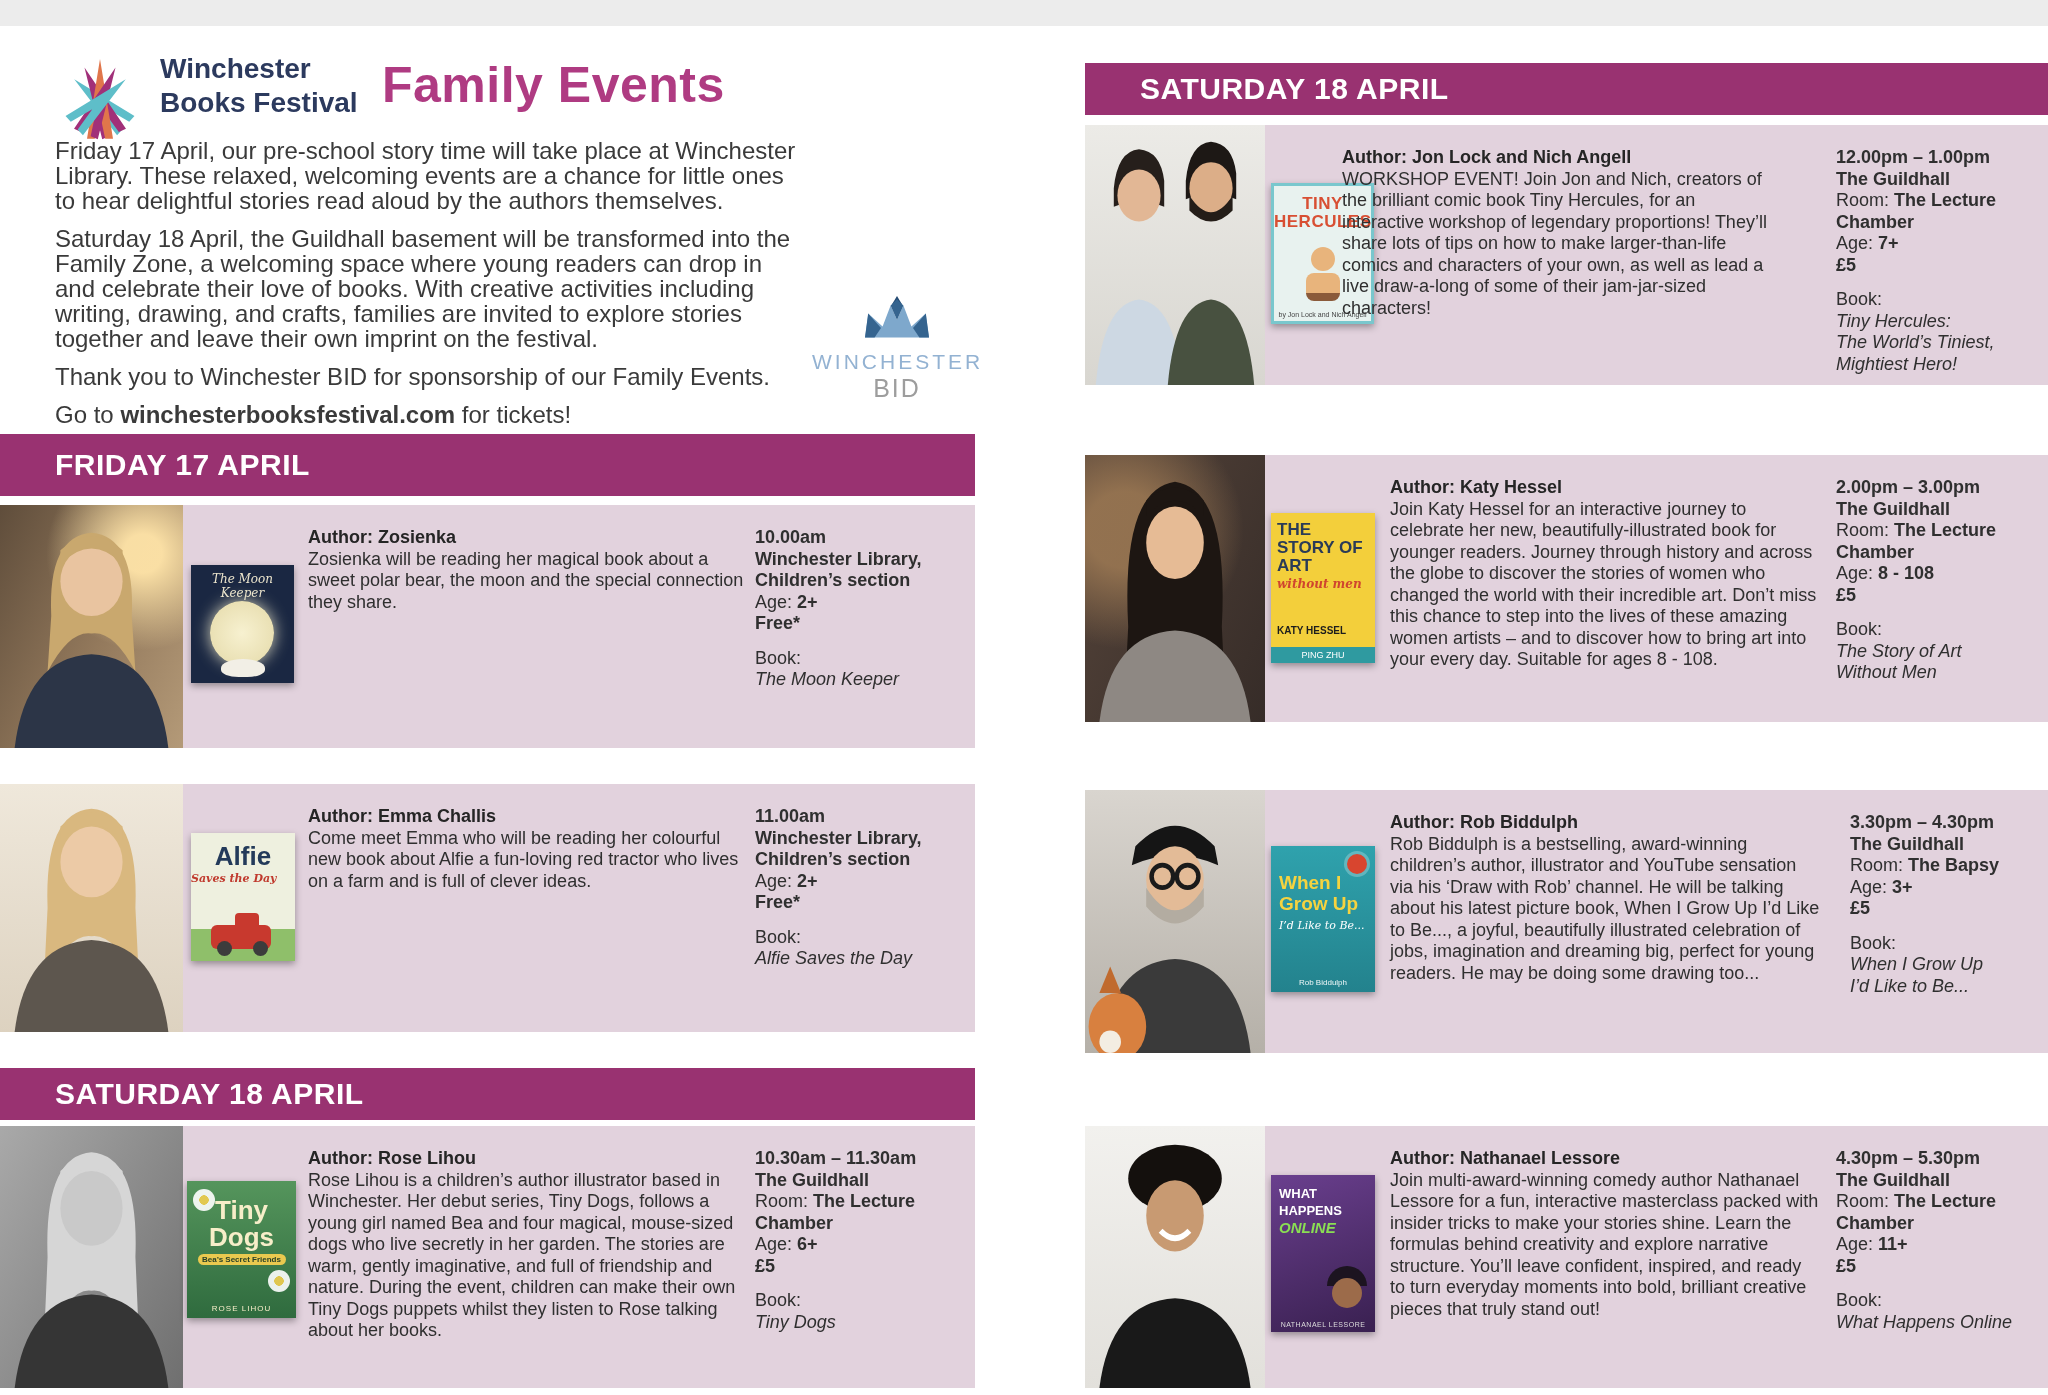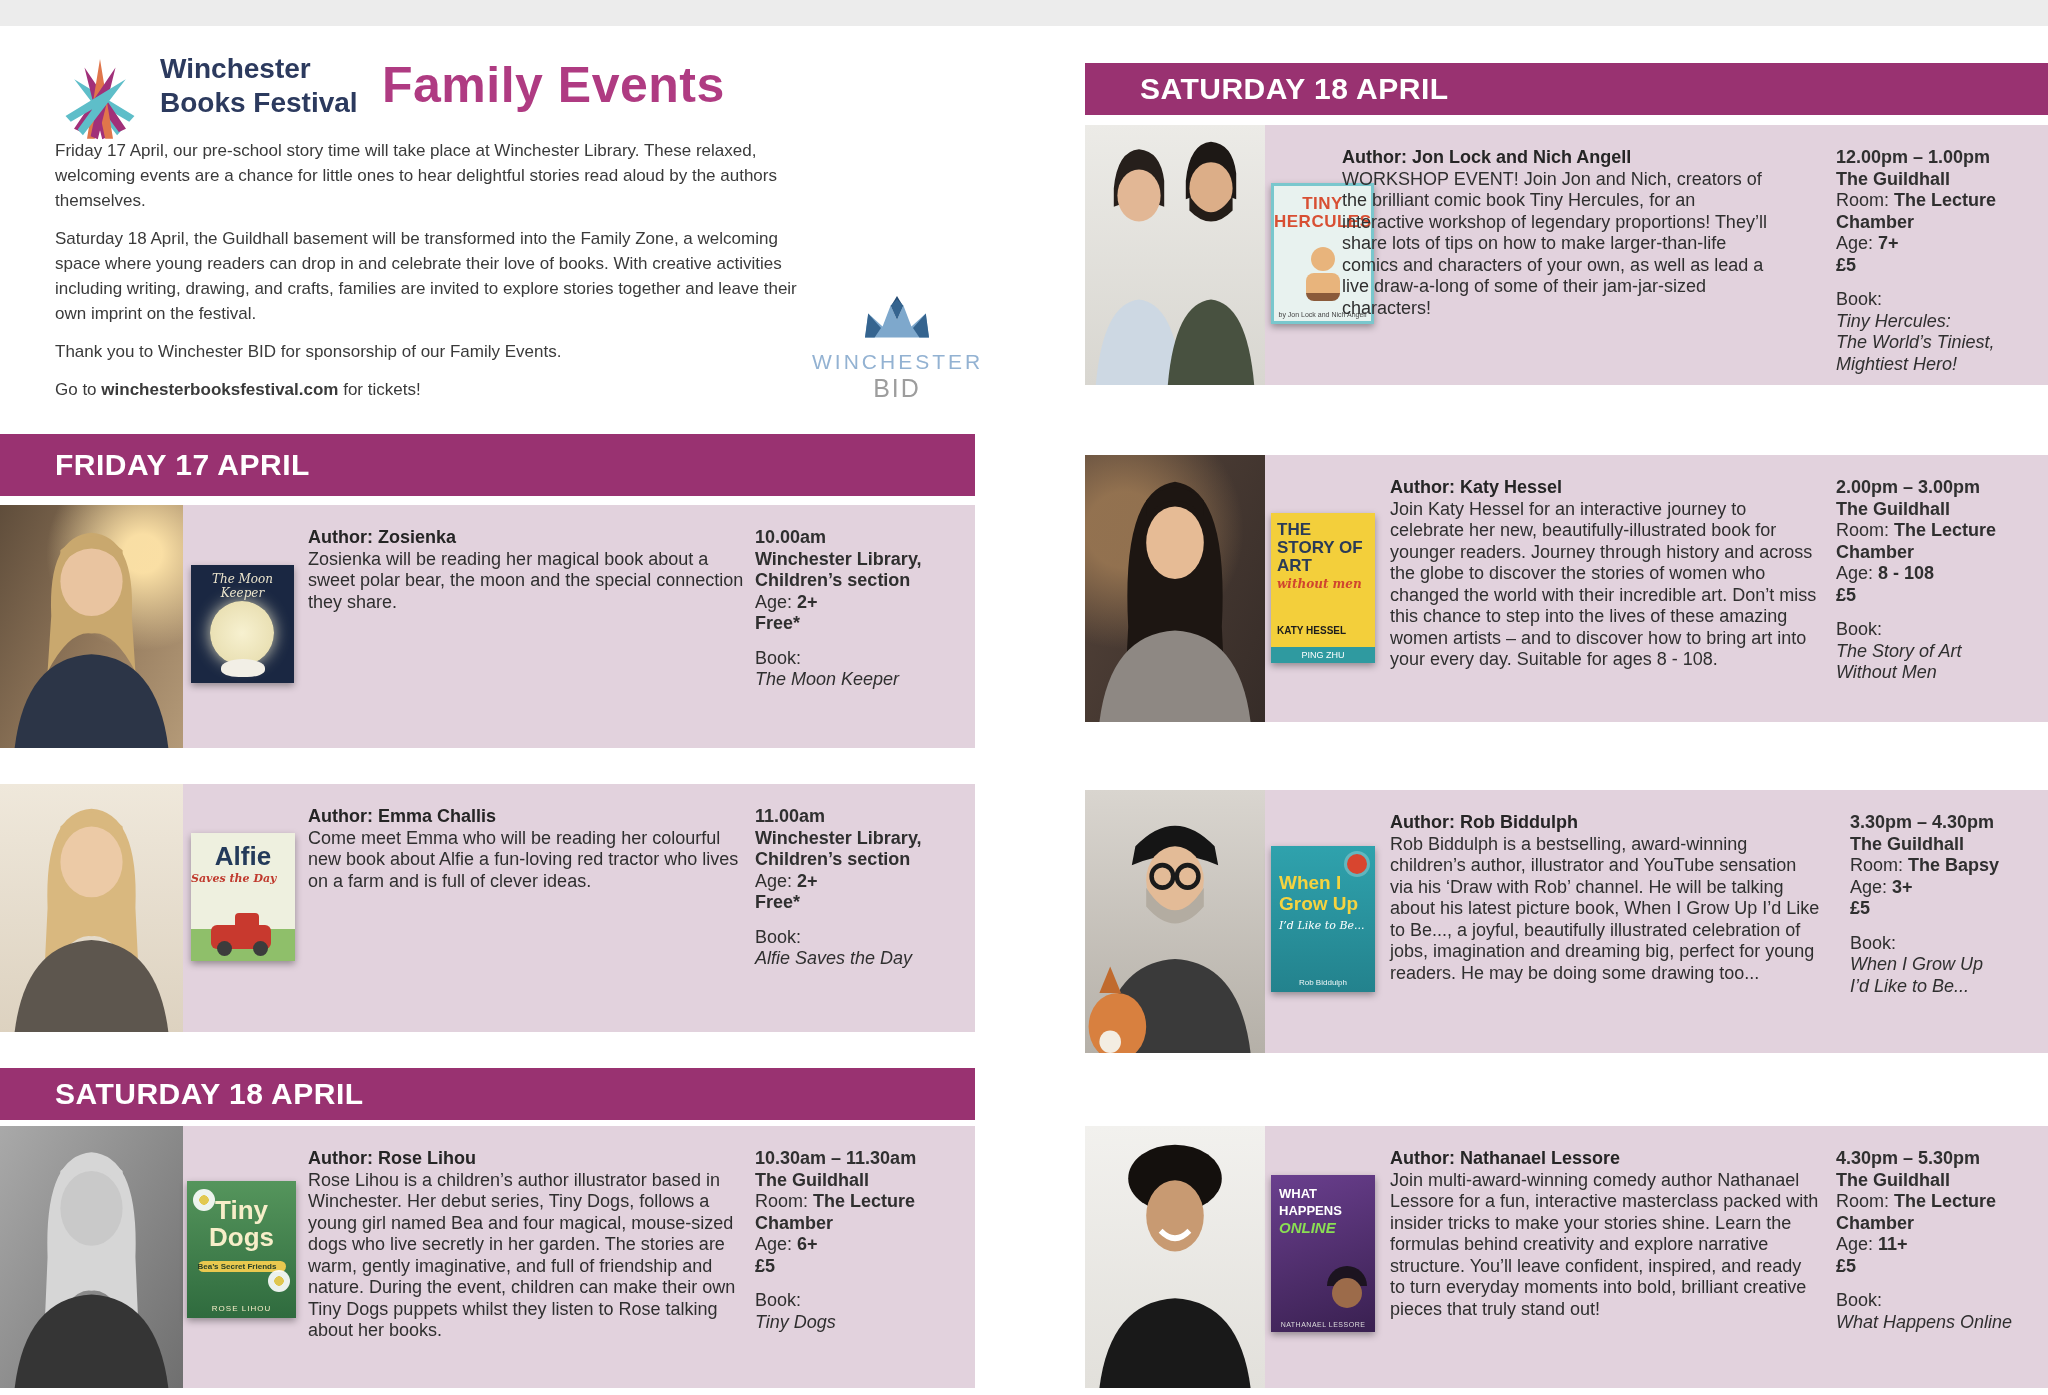--- a/index.html
+++ b/index.html
@@ -6,21 +6,21 @@
   #page{position:relative;width:2048px;height:1395px;background:#ffffff;overflow:hidden;
         font-family:"Liberation Sans",sans-serif;color:#2f2f2f;}
   #topstrip{position:absolute;left:0;top:0;width:2048px;height:26px;background:#ececec;}
 
   
   #logo{position:absolute;left:48px;top:38px;width:104px;height:108px;}
   #brand{position:absolute;left:160px;top:52px;font-size:28px;line-height:34px;font-weight:800;color:#2c3a5e;}
   #page-title{position:absolute;left:382px;top:56px;font-size:50px;font-weight:800;color:#af3b82;letter-spacing:.5px;}
 
   
-  #intro{position:absolute;left:55px;top:138px;width:748px;font-size:17px;line-height:25px;color:#3a3a3a;}
+  #intro{position:absolute;left:55px;top:138px;width:748px;font-size:24px;line-height:25px;color:#3a3a3a;}
   #intro p{margin:0 0 13px 0;}
   .b{font-weight:700;}
 
   
   #bid-logo{position:absolute;left:812px;top:296px;width:170px;height:110px;text-align:center;}
   #bid-line1{font-size:21px;letter-spacing:3px;color:#93b2d2;margin-top:2px;}
   #bid-line2{font-size:25px;letter-spacing:2px;color:#9d9d9d;}
 
   
   .banner{position:absolute;background:#993271;color:#ffffff;display:flex;align-items:center;
@@ -60,22 +60,22 @@
   .alfie-cab{position:absolute;bottom:30px;left:44px;width:24px;height:18px;background:#c8392e;border-radius:4px;}
   .alfie-tractor{position:absolute;bottom:12px;left:20px;width:60px;height:24px;background:#c8392e;border-radius:6px;}
   .alfie-wheel{position:absolute;bottom:5px;width:15px;height:15px;border-radius:50%;background:#3c3c3c;}
   .w1{left:26px;} .w2{left:62px;}
 
   .cover-tinydogs{background:linear-gradient(#55955c,#2f6b3e);}
   .daisy{position:absolute;width:22px;height:22px;border-radius:50%;
          background:radial-gradient(circle,#f2cf4f 0 30%,#ffffff 31% 100%);opacity:.9;}
   .d1{left:6px;top:8px;} .d2{right:6px;bottom:26px;}
   .td-title{color:#f7eec9;font-weight:800;font-size:26px;line-height:27px;text-align:center;padding-top:16px;}
-  .td-banner{margin:10px auto 0;width:88px;background:#e9c94f;color:#274027;font-size:8px;font-weight:700;
-             border-radius:6px;padding:1px 0;}
+  .td-banner{margin:3px auto 0;width:88px;background:#e9c94f;color:#274027;font-size:8px;font-weight:700;
+             text-align:center;border-radius:6px;padding:1px 0;}
   .td-author{position:absolute;bottom:5px;width:100%;text-align:center;color:#f7eec9;font-size:8px;letter-spacing:1px;}
 
   .cover-hercules{background:#e8f2ef;border:3px solid #79c7cd;}
   .th-title{color:#d84f33;font-weight:800;font-size:17px;line-height:18px;text-align:center;margin-top:9px;letter-spacing:.5px;}
   .th-char{position:absolute;left:0;right:0;bottom:20px;}
   .th-head{width:24px;height:24px;border-radius:50%;background:#e8b47c;margin:0 auto;}
   .th-body{width:34px;height:20px;border-radius:8px;background:#e8b47c;margin:2px auto 0;border-bottom:8px solid #8a5a3a;}
   .th-by{position:absolute;bottom:3px;width:100%;text-align:center;font-size:7px;color:#444;}
 
   .cover-storyart{background:#f3cf3b;}

